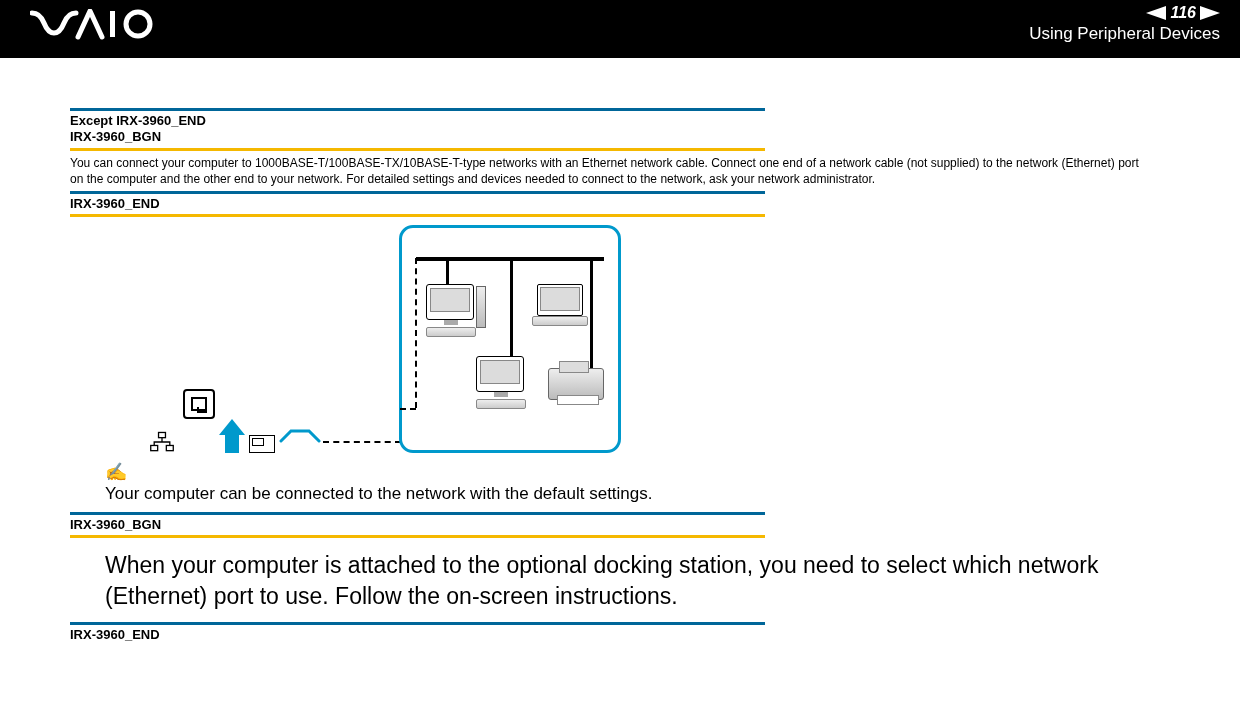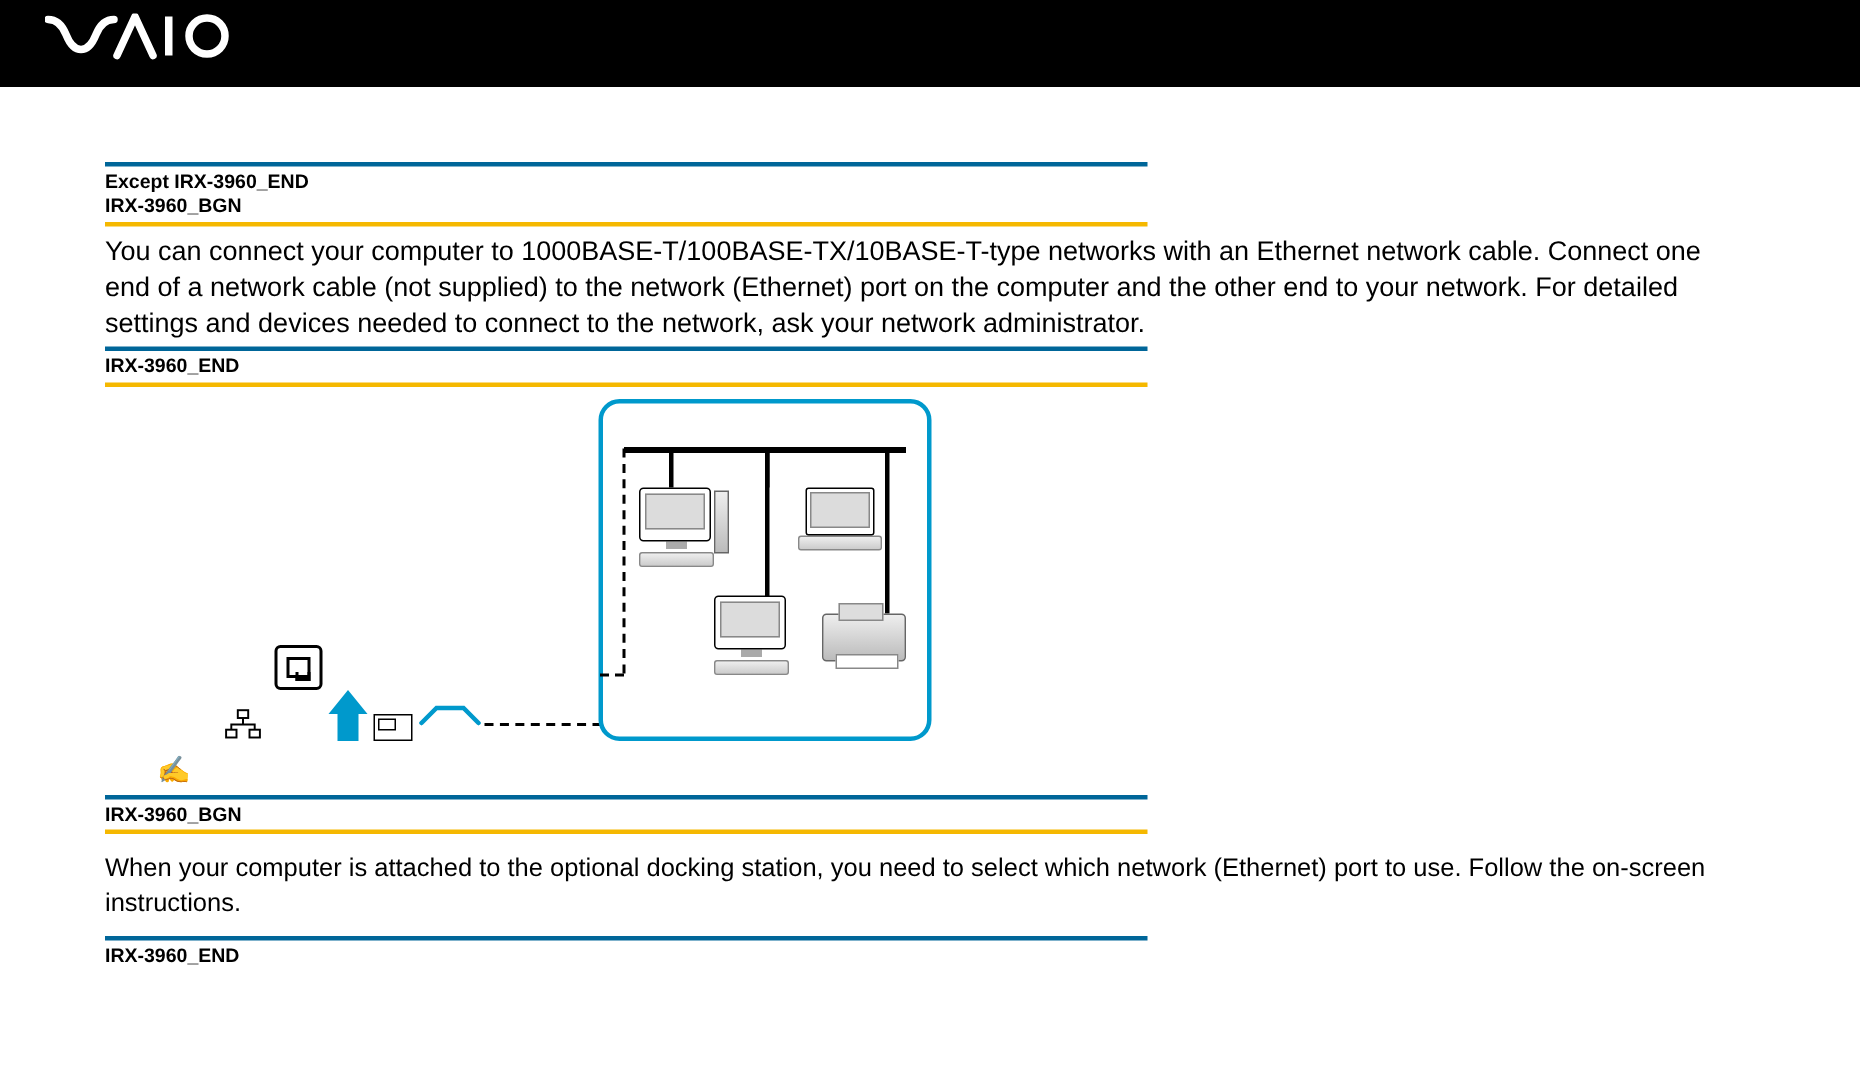--- a/index.html
+++ b/index.html
@@ -10,25 +10,25 @@
   .page-nav { display: flex; align-items: center; justify-content: flex-end; gap: 4px; font-weight: bold; font-style: italic; font-size: 16px; }
   .arrow { width: 0; height: 0; display:inline-block; }
   .arrow-left { border-top: 7px solid transparent; border-bottom: 7px solid transparent; border-right: 20px solid #fff; }
   .arrow-right { border-top: 7px solid transparent; border-bottom: 7px solid transparent; border-left: 20px solid #fff; }
   .section-title { font-size: 17px; }
   .content { padding: 50px 88px 10px 70px; }
   .tag-line { height: 3px; width: 695px; }
   .tag-blue { background: #006699; }
   .tag-yellow { background: #f5b800; }
   .tag-label { font-size: 13px; font-weight: bold; padding: 2px 0 2px 0; line-height: 1.25; }
-  .body-text { font-size: 18px; line-height: 1.35; margin: 4px 0 4px 0; }
+  .body-text { font-size: 12px; line-height: 1.35; margin: 4px 0 4px 0; }
   .note-container { margin-left: 35px; margin-top: 8px; margin-bottom: 6px;}
   .note-icon { font-size: 18px; }
   .note-text { font-size: 17px; line-height: 1.35; }
-  .indented-text { font-size: 17px; line-height: 1.35; margin-top: 12px; margin-bottom:10px;}
+  .indented-text { font-size: 23px; line-height: 1.35; margin-left: 35px; margin-top: 12px; margin-bottom:10px;}
   .diagram-container { margin: 8px 0 8px 75px; display: flex; align-items: flex-end; gap: 12px; }
   .eth-port { width: 32px; height: 30px; border: 2px solid #000; border-radius: 4px; display:flex; align-items:center; justify-content:center; margin-left: 38px;}
   .eth-inner { width: 16px; height: 14px; border: 2px solid #000; position: relative; }
   .eth-inner::after { content:''; position:absolute; bottom:-4px; left:4px; width:6px; height:4px; border:2px solid #000; border-top:none;}
   .net-icon { width: 26px; height: 22px; margin-left: 4px; margin-top: 10px;}
   .up-arrow-block { width: 26px; height: 34px; margin-left: 42px; position: relative;}
   .up-arrow-head { position:absolute; top:0; left:0; width:0; height:0; border-left:13px solid transparent; border-right:13px solid transparent; border-bottom:16px solid #0099cc;}
   .up-arrow-body { position:absolute; top:14px; left:6px; width:14px; height:20px; background:#0099cc;}
   .bottom-row { display:flex; align-items: center; gap: 2px;}
   .small-device { width: 26px; height: 18px; border:1.5px solid #000; position: relative; margin-left:2px;}
@@ -56,20 +56,28 @@
 <body>
 
 <div class="header">
   <div class="logo">
     <svg width="130" height="32" viewBox="0 0 130 32">
       <path d="M 2 4 Q 10 4 14 14 Q 18 24 24 24 Q 30 24 34 14 Q 38 4 46 4" stroke="#fff" stroke-width="5" fill="none" stroke-linecap="round"></path>
       <path d="M 48 28 L 60 2 L 72 28" stroke="#fff" stroke-width="5" fill="none" stroke-linecap="round" stroke-linejoin="round"></path>
       <rect x="80" y="2" width="5" height="26" fill="#fff"></rect>
       <circle cx="108" cy="15" r="12" stroke="#fff" stroke-width="5" fill="none"></circle>
     </svg>
+  </div>
+  <div class="header-right">
+    <div class="page-nav">
+      <span class="arrow arrow-left"></span>
+      <span>116</span>
+      <span class="arrow arrow-right"></span>
+    </div>
+    <div class="section-title">Using Peripheral Devices</div>
   </div>
 </div>
 
 <div class="content">
 
   <div class="tag-line tag-blue"></div>
   <div class="tag-label">
     <div>Except IRX-3960_END</div>
     <div>IRX-3960_BGN</div>
   </div>
@@ -133,20 +141,21 @@
 
       <div class="d-cable" style="left:188px; top:30px; height:110px;"></div>
       <div class="device" style="left:146px; top:140px;">
         <div class="printer"></div>
       </div>
     </div>
   </div>
 
   <div class="note-container">
     <div class="note-icon">✍</div>
+    <div class="note-text">Your computer can be connected to the network with the default settings.</div>
   </div>
 
   <div class="tag-line tag-blue"></div>
   <div class="tag-label">IRX-3960_BGN</div>
   <div class="tag-line tag-yellow"></div>
 
   <p class="indented-text">When your computer is attached to the optional docking station, you need to select which network (Ethernet) port to use. Follow the on-screen instructions.</p>
 
   <div class="tag-line tag-blue"></div>
   <div class="tag-label">IRX-3960_END</div>

